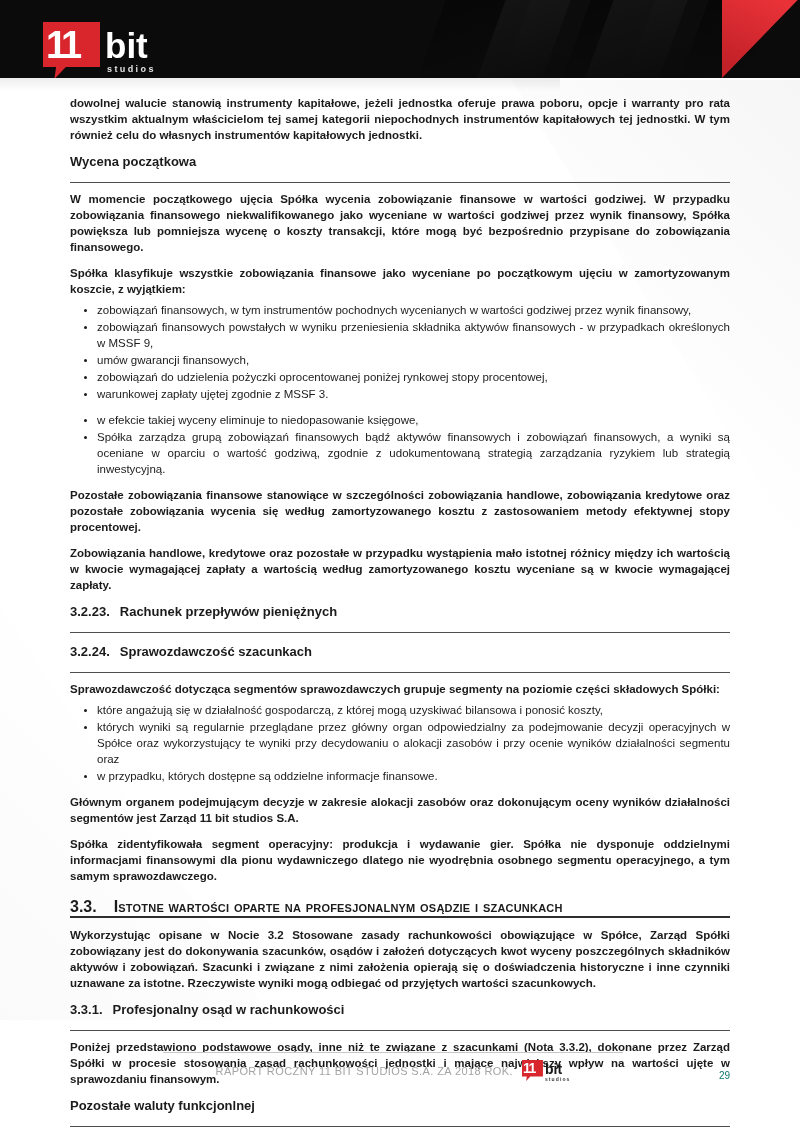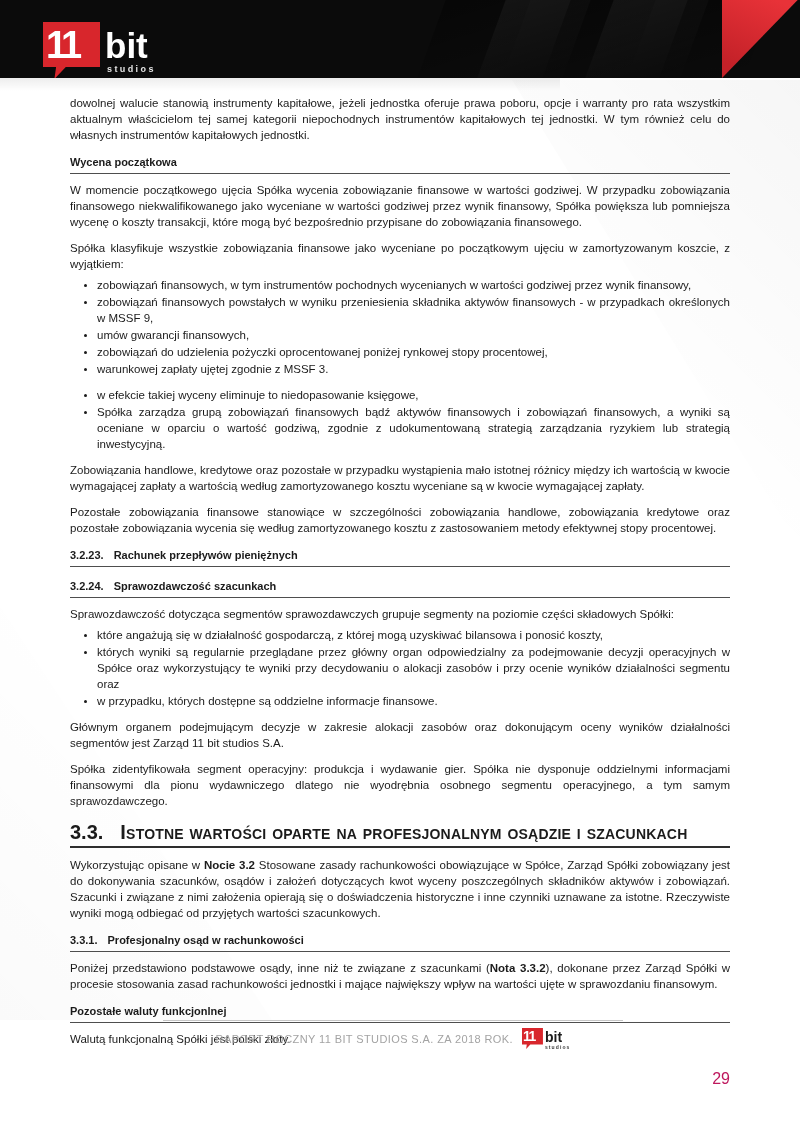--- a/index.html
+++ b/index.html
@@ -63,42 +63,42 @@
     position:absolute; top:560px; left:0; width:320px; height:460px;
     background:linear-gradient(45deg, rgba(0,0,0,0.02), rgba(0,0,0,0) 60%);
     clip-path:polygon(0 10%, 85% 100%, 0 100%);
   }
 
   
   .content {
     position:absolute; top:95px; left:70px; width:660px;
     font-size:11.5px; line-height:16px;
   }
-  .content p { margin:0 0 10px 0; text-align:justify; }
+  .content p { margin:0 0 10px 0; text-align:justify;font-weight:bold; }
   .content p.tight { margin-bottom:5px; }
   .h-minor {
-    font-weight:bold; font-size:11px; line-height:14px;
+    font-weight:bold; font-size:13px; line-height:14px;
     border-bottom:1px solid #4e4e4e;
-    padding-bottom:4px; margin:12px 0 8px 0;
+    padding-bottom:13px; margin:12px 0 8px 0;
   }
   .h-minor .h-num { margin-right:10px; }
   .h-major {
-    font-weight:bold; font-size:20px; line-height:18px;
+    font-weight:bold; font-size:16px; line-height:18px;
     border-bottom:2px solid #2e2e2e;
-    padding-bottom:5px; margin:14px 0 9px 0;
+    margin:14px 0 9px 0;
   }
   .h-major .h-num { margin-right:17px; }
   .h-major .h-title { font-variant-caps:small-caps; letter-spacing:0.2px; }
   ul.bullets { margin:0 0 10px 0; padding-left:27px; }
   ul.bullets li { text-align:justify; margin-bottom:1px; }
   ul.bullets li::marker { color:#1b1b1b; font-size:10px; }
 
   
   .footer {
-    position:absolute; top:1020px; left:163px; width:460px;
+    position:absolute; top:1052px; left:163px; width:460px;
   }
   .footer-rule { border-top:1px solid #c7c7c7; height:0; }
   .footer-row {
     margin-top:7px; display:flex; justify-content:center; align-items:center; gap:9px;
   }
   .footer-title {
     color:#a3a3a3; font-size:11px; letter-spacing:0.4px; white-space:nowrap;
   }
   .f-logo { display:flex; align-items:flex-start; }
   .f-mark {
@@ -108,21 +108,21 @@
   .f-num {
     position:absolute; top:0px; left:1px;
     font-size:14px; line-height:16px; font-weight:700;
     letter-spacing:-1.5px; color:#ffffff;
   }
   .f-right { margin-left:2px; display:flex; flex-direction:column; }
   .f-bit { font-size:14px; line-height:12px; font-weight:700; color:#1a1a1a; margin-top:3px; }
   .f-studios { font-size:5px; font-weight:700; letter-spacing:1.1px; color:#3a3a3a; margin-top:1px; }
   .page-number {
     position:absolute; top:1070px; right:70px;
-    font-size:16px; color:#be185d;text-align:right;
+    font-size:10px; color:#0f766e;text-align:right;
   }
 </style>
 </head>
 <body>
 
 <div class="page">
 
   <div class="header">
     <div class="hpanel dark" style="left:430px"></div>
     <div class="hpanel" style="left:490px"></div>
@@ -161,22 +161,22 @@
       <li>umów gwarancji finansowych,</li>
       <li>zobowiązań do udzielenia pożyczki oprocentowanej poniżej rynkowej stopy procentowej,</li>
       <li>warunkowej zapłaty ujętej zgodnie z MSSF 3.</li>
     </ul>
 
     <ul class="bullets">
       <li>w efekcie takiej wyceny eliminuje to niedopasowanie księgowe,</li>
       <li>Spółka zarządza grupą zobowiązań finansowych bądź aktywów finansowych i zobowiązań finansowych, a wyniki są oceniane w oparciu o wartość godziwą, zgodnie z udokumentowaną strategią zarządzania ryzykiem lub strategią inwestycyjną.</li>
     </ul>
 
+    <p>Pozostałe zobowiązania finansowe stanowiące w szczególności zobowiązania handlowe, zobowiązania kredytowe oraz pozostałe zobowiązania wycenia się według zamortyzowanego kosztu z zastosowaniem metody efektywnej stopy procentowej.</p>
     <p>Zobowiązania handlowe, kredytowe oraz pozostałe w przypadku wystąpienia mało istotnej różnicy między ich wartością w kwocie wymagającej zapłaty a wartością według zamortyzowanego kosztu wyceniane są w kwocie wymagającej zapłaty.</p>
-    <p>Pozostałe zobowiązania finansowe stanowiące w szczególności zobowiązania handlowe, zobowiązania kredytowe oraz pozostałe zobowiązania wycenia się według zamortyzowanego kosztu z zastosowaniem metody efektywnej stopy procentowej.</p>
 
     <div class="h-minor">
       <span class="h-num">3.2.23.</span><span>Rachunek przepływów pieniężnych</span>
     </div>
 
     <div class="h-minor">
       <span class="h-num">3.2.24.</span><span>Sprawozdawczość szacunkach</span>
     </div>
     <p class="tight">Sprawozdawczość dotycząca segmentów sprawozdawczych grupuje segmenty na poziomie części składowych Spółki:</p>
     <ul class="bullets">

